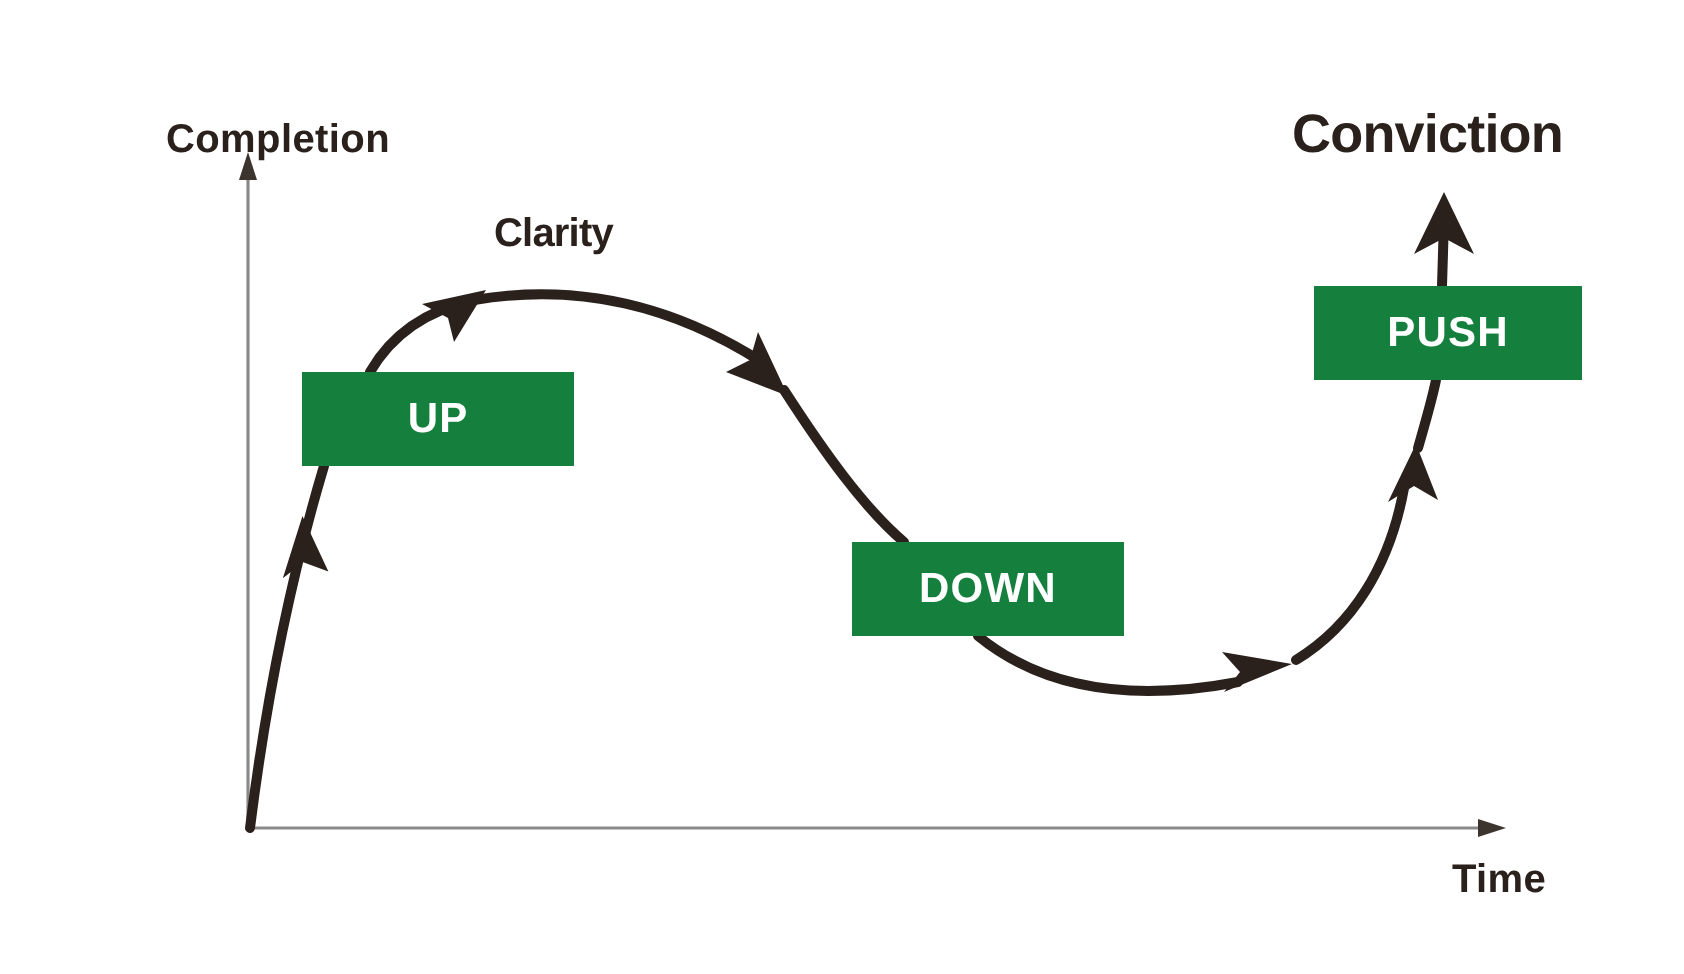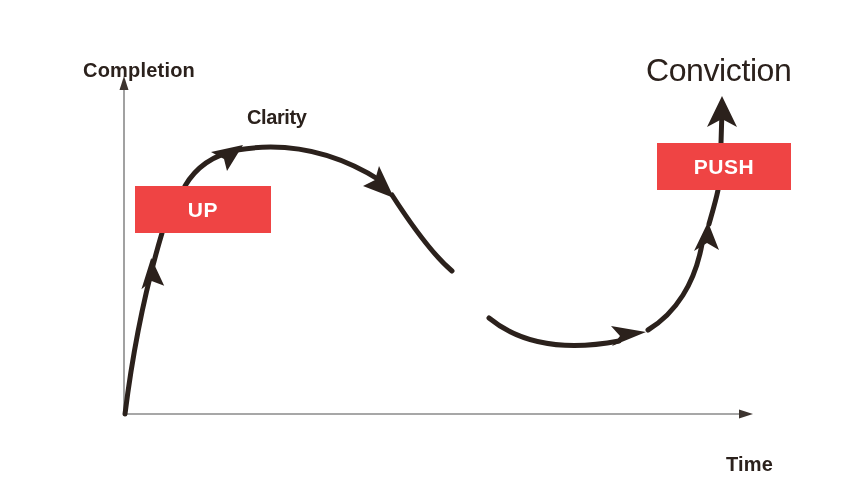--- a/index.html
+++ b/index.html
@@ -41,44 +41,44 @@
     font-weight: 700;
     letter-spacing: 0.2px;
     margin-top: 16px;
   }
   .phase-label {
     font-size: 20px;
     font-weight: 700;
     letter-spacing: -0.4px;
   }
   .corner-label {
-    font-size: 32px;
-    font-weight: 400;
+    font-size: 27px;
+    font-weight: 700;
     letter-spacing: -0.4px;
   }
   .stage-box {
     position: absolute;
-    background: #ef4444;
+    background: #15803d;
     display: flex;
     align-items: center;
     justify-content: center;
     color: #ffffff;
     font-size: 21px;
     font-weight: 700;
     letter-spacing: 0.6px;
   }
   
   #label-completion { left: 83px; top: 44px; }
-  #label-time       { left: 726px; top: 438px; }
+  #label-time       { left: 726px; top: 414px; }
   #label-complexity { left: 52px; top: 437px; }
   #label-clarity    { left: 247px; top: 107px; }
   #label-certainty  { left: 522px; top: 360px; }
   #label-conviction { left: 646px; top: 54px; }
 
-  #box-up    { left: 135px; top: 186px; width: 136px; height: 47px; }
+  #box-up    { left: 151px; top: 186px; width: 136px; height: 47px; }
   #box-down  { left: 426px; top: 271px; width: 136px; height: 47px; }
   #box-push  { left: 657px; top: 143px; width: 134px; height: 47px; }
 </style>
 </head>
 <body>
 
 <div id="diagram-root">
 
   <svg class="canvas" viewBox="0 0 842 487" xmlns="http://www.w3.org/2000/svg">
 
@@ -134,18 +134,21 @@
 
   <div class="label phase-label" id="label-clarity">Clarity</div>
 
 
   <div class="label corner-label" id="label-conviction">Conviction</div>
 
   <div class="stage-box" id="box-up">
     <span>UP</span>
   </div>
 
+  <div class="stage-box" id="box-down">
+    <span>DOWN</span>
+  </div>
 
   <div class="stage-box" id="box-push">
     <span>PUSH</span>
   </div>
 
 </div>
 
 </body></html>

